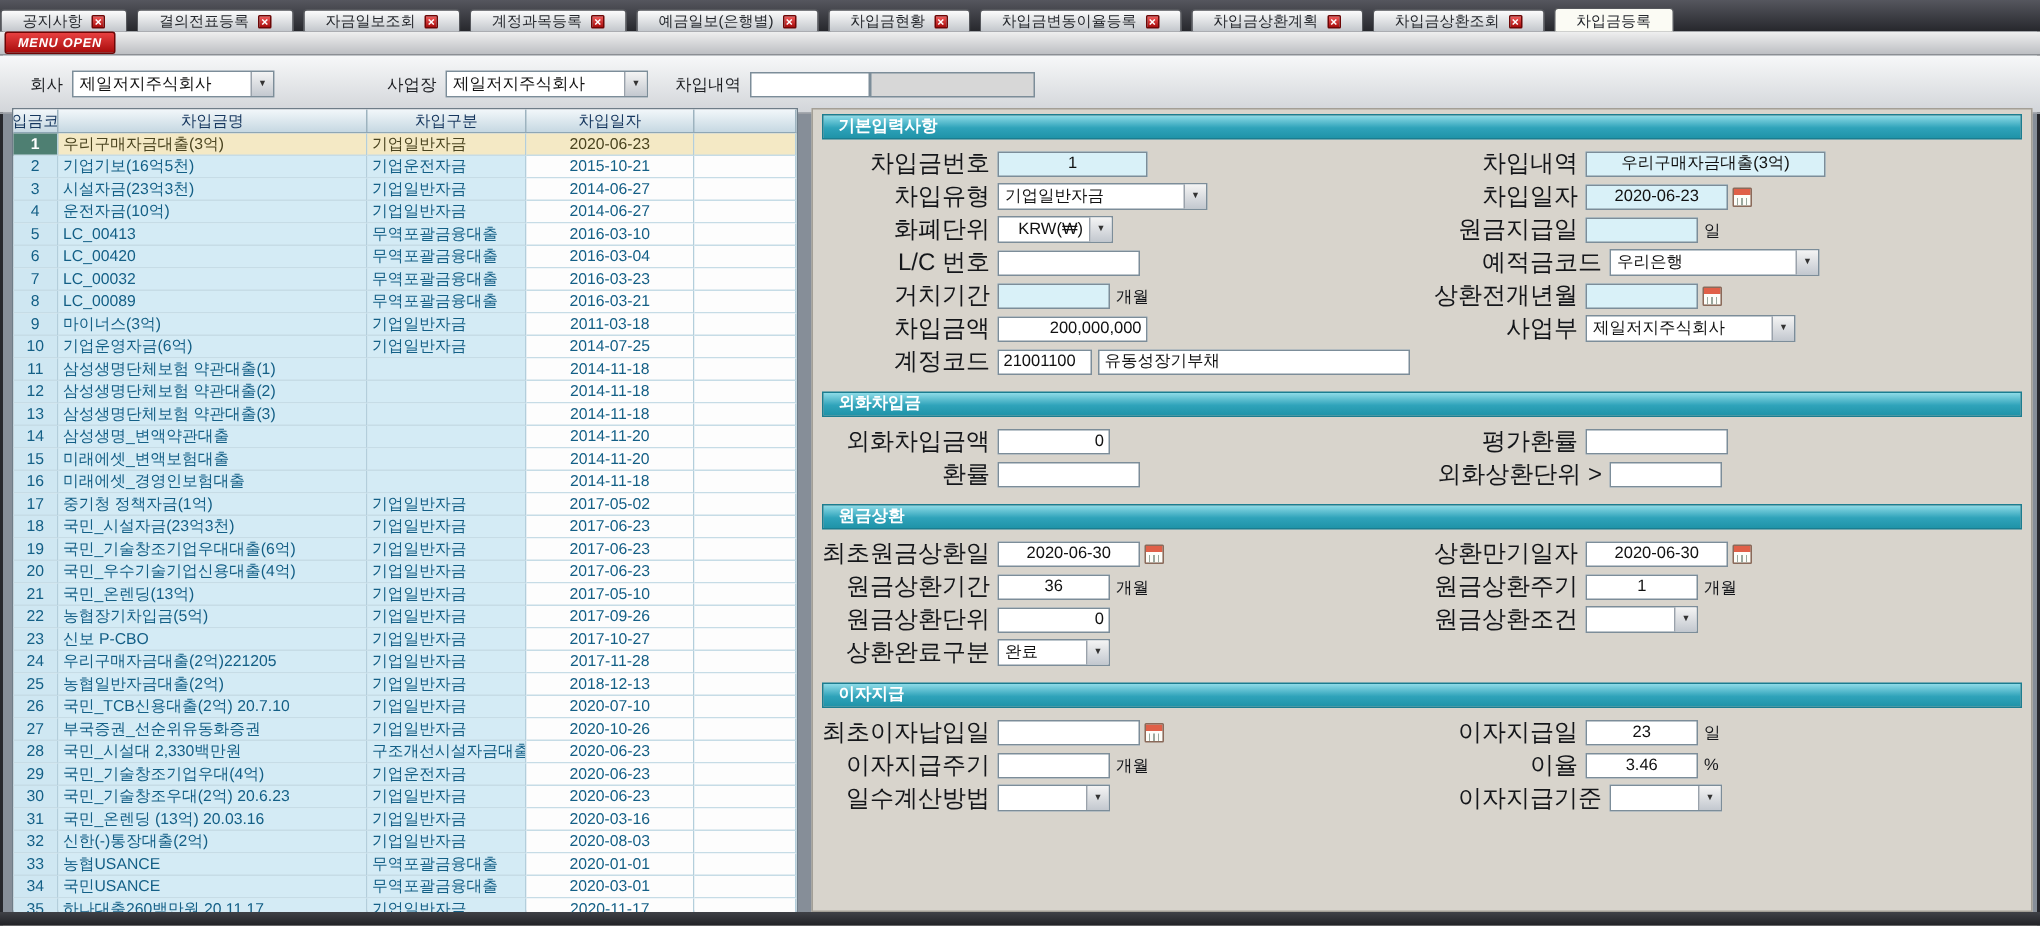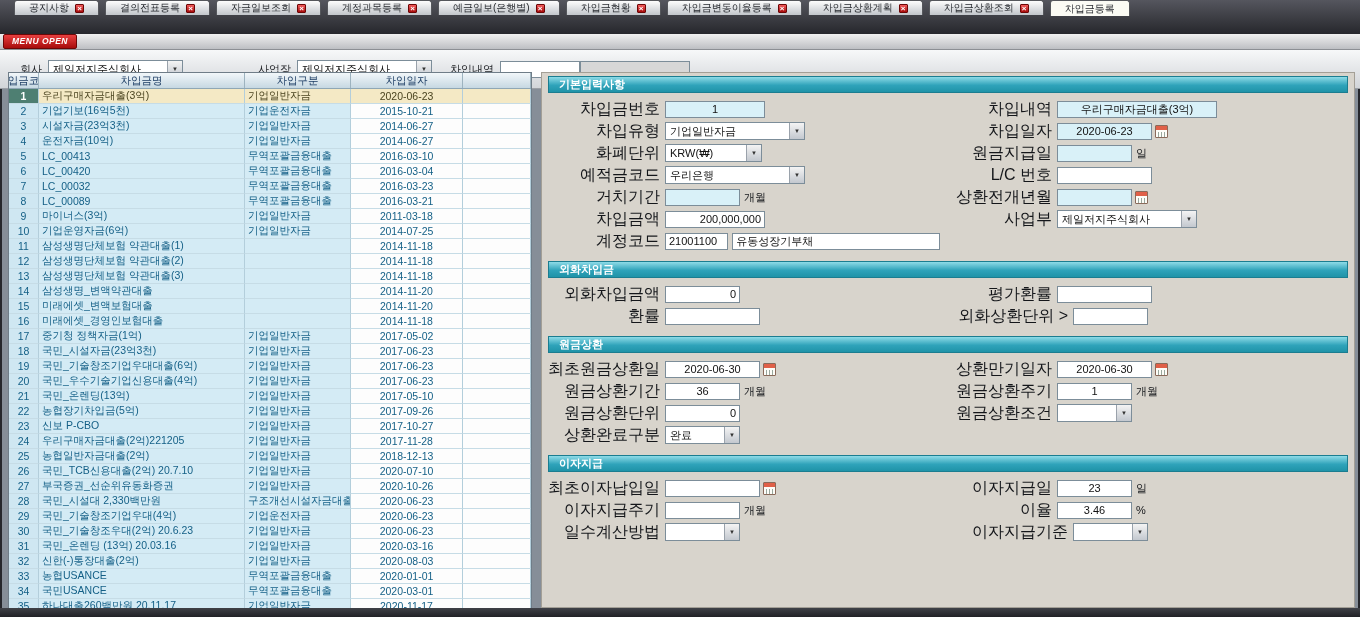--- a/index.html
+++ b/index.html
@@ -2,22 +2,22 @@
 <html><head>
 <meta charset="utf-8">
 <style>
   *{box-sizing:border-box;margin:0;padding:0}
   html,body{width:1360px;height:617px;overflow:hidden}
   body{background:#1e1f23;font-family:"Liberation Sans","DejaVu Sans",sans-serif;font-size:11px}
   .app{position:relative;width:1360px;height:617px;background:#868e98;
        box-shadow:inset 2px 0 0 #26272c, inset -2px 0 0 #26272c}
 
   
-  .tabbar{height:34px;background:linear-gradient(180deg,#55565e,#26272c);
-          display:flex;padding-left:14px;gap:6px}
+  .tabbar{height:21px;background:linear-gradient(180deg,#55565e,#26272c);
+          display:flex;align-items:flex-end;gap:6px}
   .tab{height:15px;display:flex;align-items:center;padding:0 14px;white-space:nowrap;
        background:linear-gradient(180deg,#fdfdfd,#c2c6cb);border:1px solid #55575c;border-bottom:none;
        border-radius:3px 3px 0 0;color:#26292e;font-size:10px;cursor:pointer}
   .tab.active{background:#fbfbf4;height:16px;font-weight:normal}
   .tab-close{display:inline-block;width:9px;height:9px;line-height:8px;margin-left:6px;
        background:linear-gradient(180deg,#f15b5b,#a80c0c);border:1px solid #6d0606;border-radius:1px;
        color:#fff;font-size:8px;text-align:center;font-weight:bold}
 
   
   .menubar{height:16px;background:linear-gradient(180deg,#f0f0f0,#bdbfc3);
@@ -428,43 +428,43 @@
             </span>
             <span class="fhalf right">
               <span class="flabel">차입일자</span>
               <span class="inp hl center" style="width: 95px;">2020-06-23</span>
               <span class="cal"></span>
             </span>
           </div>
           <div class="frow">
             <span class="fhalf left">
               <span class="flabel">화폐단위</span>
-              <span class="sel-box" style="width: 97px;">
+              <span class="sel-box" style="width: 77px; text-align: right;">
                 <span class="sel-val">KRW(₩)</span>
                 <span class="sel-arr">▼</span>
               </span>
             </span>
             <span class="fhalf right">
               <span class="flabel">원금지급일</span>
               <span class="inp hl" style="width: 75px;"></span>
               <span class="suffix">일</span>
             </span>
           </div>
           <div class="frow">
+            <span class="fhalf right">
+              <span class="flabel">L/C 번호</span>
+              <span class="inp" style="width: 95px;"></span>
+            </span>
             <span class="fhalf left">
               <span class="flabel">예적금코드</span>
               <span class="sel-box" style="width: 140px;">
                 <span class="sel-val">우리은행</span>
                 <span class="sel-arr">▼</span>
               </span>
             </span>
-            <span class="fhalf right">
-              <span class="flabel">L/C 번호</span>
-              <span class="inp" style="width: 95px;"></span>
-            </span>
           </div>
           <div class="frow">
             <span class="fhalf left">
               <span class="flabel">거치기간</span>
               <span class="inp hl" style="width: 75px;"></span>
               <span class="suffix">개월</span>
             </span>
             <span class="fhalf right">
               <span class="flabel">상환전개년월</span>
               <span class="inp hl" style="width: 75px;"></span>

